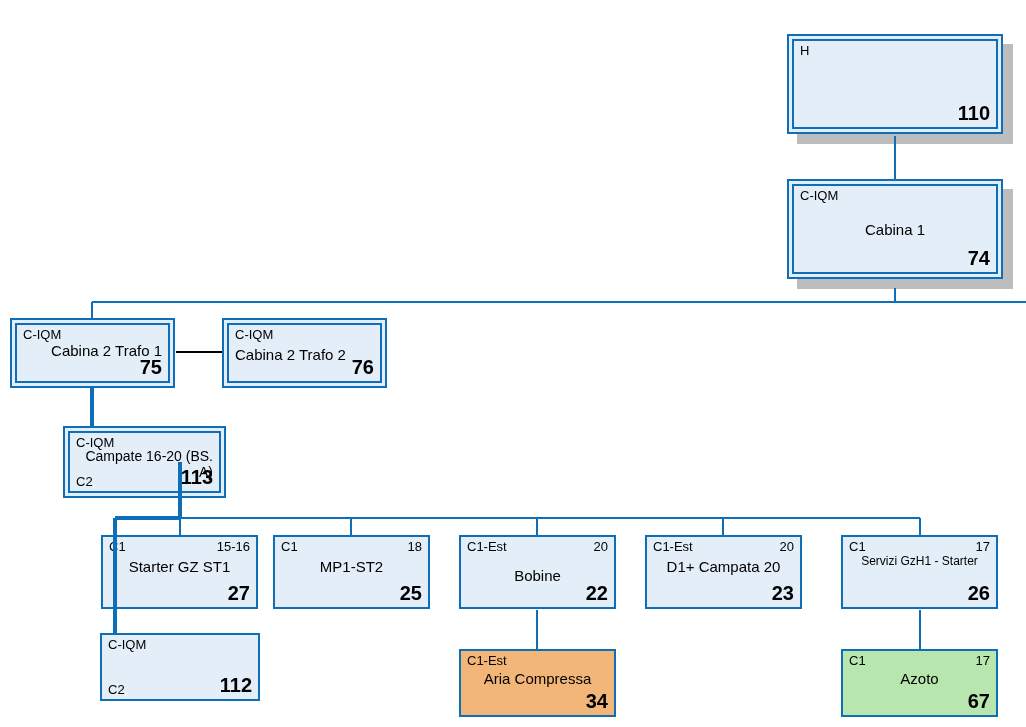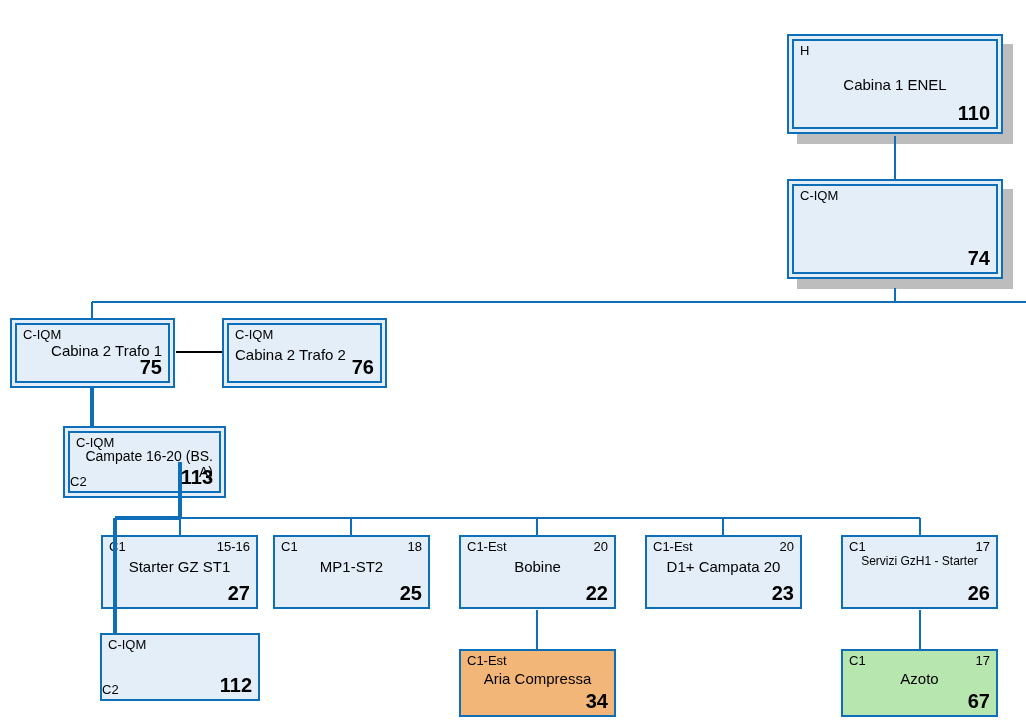--- a/index.html
+++ b/index.html
@@ -50,21 +50,21 @@
   .right-small {
     font-size: 13px;
     position: absolute;
     top: 2px;
     right: 6px;
   }
   .left-bottom {
     font-size: 13px;
     position: absolute;
     bottom: 2px;
-    left: 0;
+    left: 6px;
   }
   .title {
     text-align: center;
     font-size: 15px;
   }
   .big-id {
     font-size: 20px;
     font-weight: bold;
     position: absolute;
     bottom: 2px;
@@ -123,31 +123,31 @@
   <line x1="537" y1="610" x2="537" y2="649"></line>
 
   <line x1="920" y1="610" x2="920" y2="649"></line>
 </svg>
 
 <div class="node" style="left:787px; top:34px; width:216px; height:100px;">
   <div class="shadow" style="left:10px; top:10px; width:216px; height:100px;"></div>
   <div class="outer bg-blue" style="left:0; top:0; width:216px; height:100px;">
     <div class="inner bg-blue">
       <div class="tag">H</div>
-      <div class="title" style="margin-top:18px;">Cabina 1  ENEL</div>
       <div class="big-id">110</div>
     </div>
   </div>
 </div>
 
 <div class="node" style="left:787px; top:179px; width:216px; height:100px;">
   <div class="shadow" style="left:10px; top:10px; width:216px; height:100px;"></div>
   <div class="outer bg-blue" style="left:0; top:0; width:216px; height:100px;">
     <div class="inner bg-blue">
       <div class="tag">C-IQM</div>
+      <div class="title" style="margin-top:18px;">Cabina 1</div>
       <div class="big-id">74</div>
     </div>
   </div>
 </div>
 
 <div class="node" style="left:10px; top:318px; width:165px; height:70px;">
   <div class="outer bg-blue" style="left:0; top:0; width:165px; height:70px;">
     <div class="inner bg-blue">
       <div class="tag">C-IQM</div>
       <div class="title" style="text-align:right; margin-top:0px;">Cabina 2 Trafo 1</div>
@@ -192,21 +192,21 @@
     <div class="right-small">18</div>
     <div class="title" style="margin-top:4px;">MP1-ST2</div>
     <div class="big-id">25</div>
   </div>
 </div>
 
 <div class="node" style="left:459px; top:535px; width:157px; height:74px;">
   <div class="single bg-blue" style="left:0; top:0; width:157px; height:74px;">
     <div class="tag">C1-Est</div>
     <div class="right-small">20</div>
-    <div class="title" style="margin-top:4px;">Bobine</div>
+    <div class="title" style="margin-top:13px;">Bobine</div>
     <div class="big-id">22</div>
   </div>
 </div>
 
 <div class="node" style="left:645px; top:535px; width:157px; height:74px;">
   <div class="single bg-blue" style="left:0; top:0; width:157px; height:74px;">
     <div class="tag">C1-Est</div>
     <div class="right-small">20</div>
     <div class="title" style="margin-top:4px;">D1+ Campata 20</div>
     <div class="big-id">23</div>

